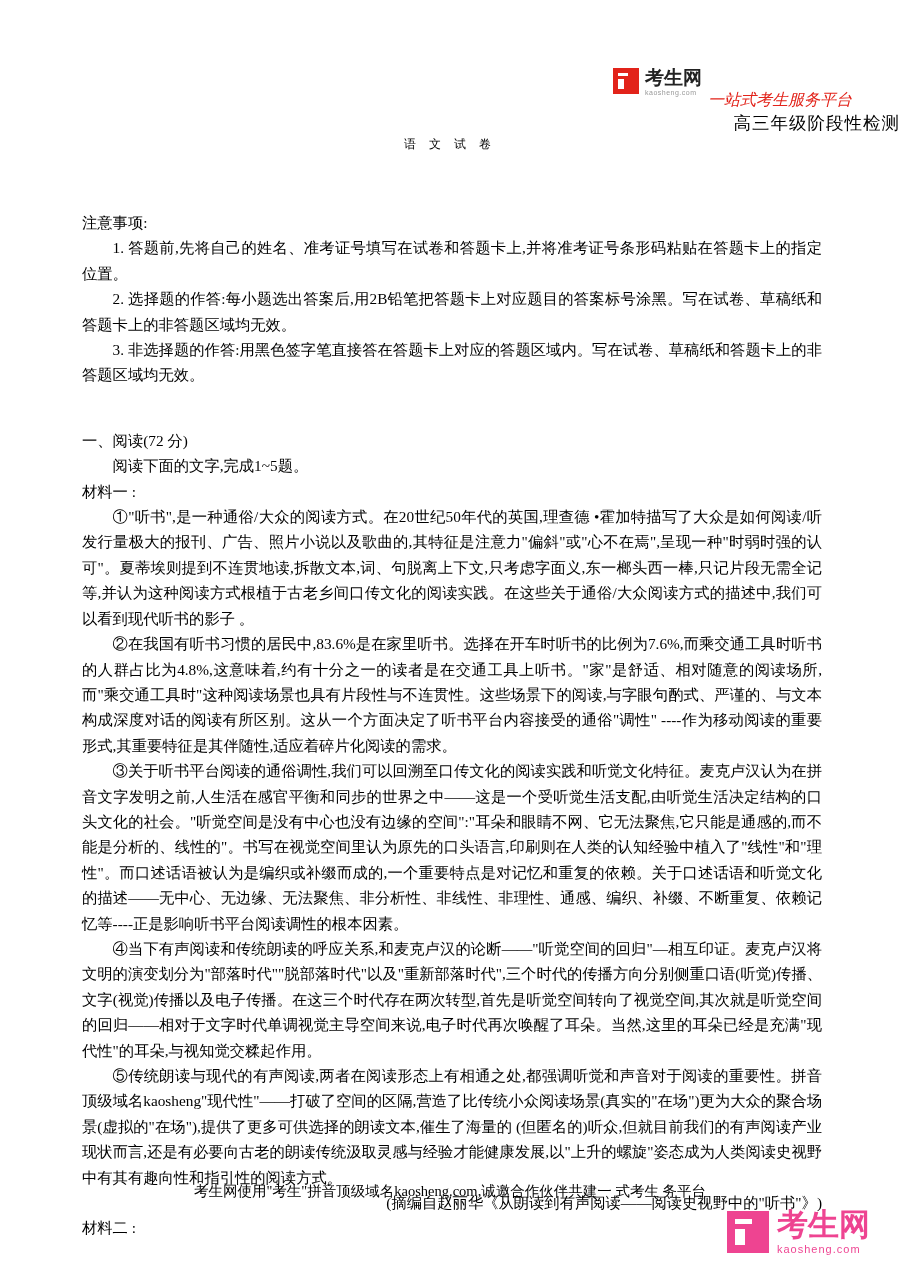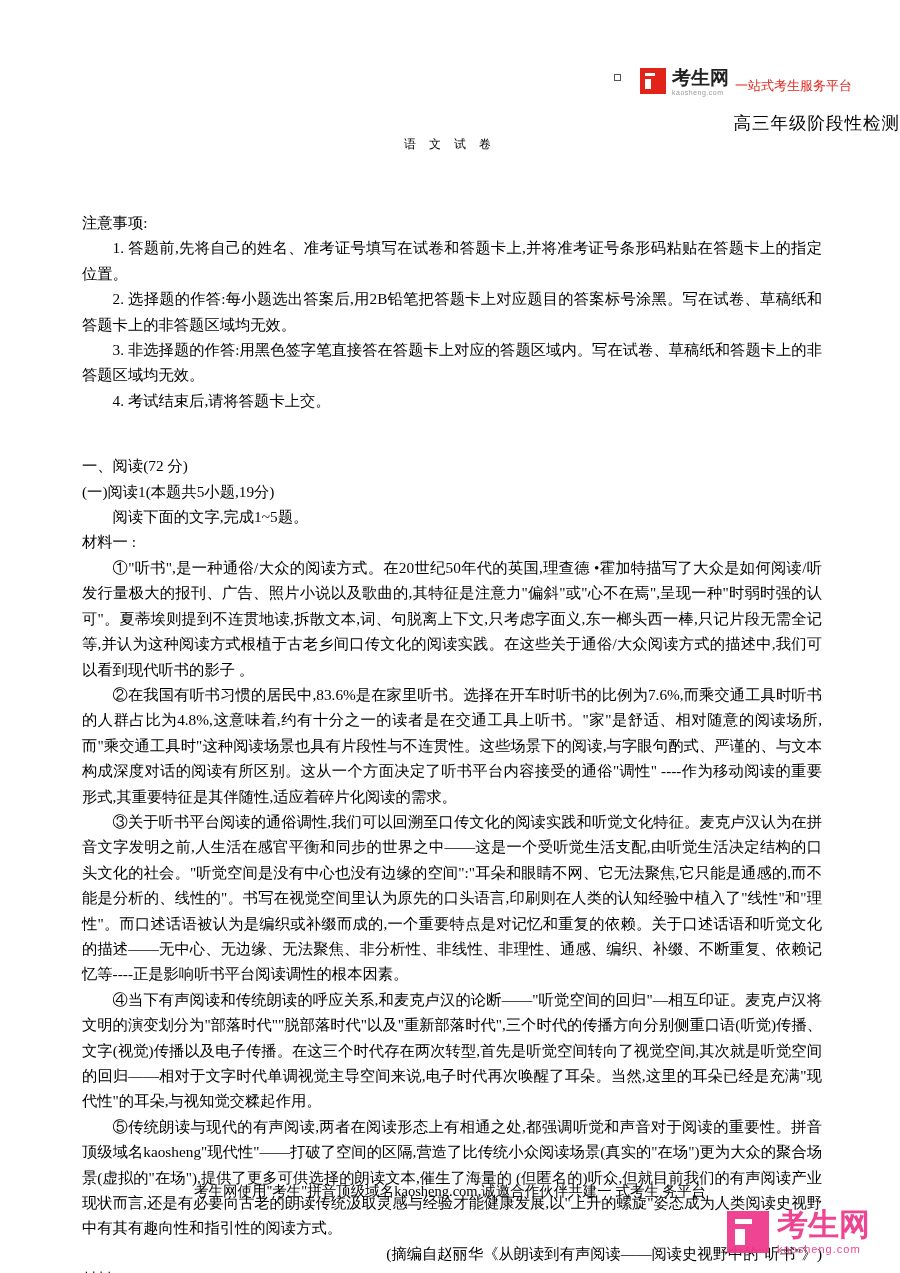--- a/index.html
+++ b/index.html
@@ -69,24 +69,25 @@
   }
   .logo-pinyin {
     font-family: "Liberation Sans", sans-serif;
     font-size: 7px;
     color: #999;
     letter-spacing: 0.5px;
     margin-top: 2px;
   }
   .logo-slogan {
     font-family: "Liberation Sans", sans-serif;
-    font-size: 13px;
+    font-size: 16px;
     color: #e2231a;
-    margin-top: 9px;
+    margin-top: 22px;
     white-space: nowrap;
+    font-style: italic;
   }
   .tiny-square {
     position: absolute;
     top: 74px;
     left: 614px;
     width: 5px;
     height: 5px;
     border: 1px solid #555;
   }
 
@@ -205,24 +206,22 @@
 
   <div class="doc-title">高三年级阶段性检测</div>
   <div class="doc-subtitle">语 文 试 卷</div>
 
   <div class="content">
 
     <p class="p">注意事项:</p>
     <p class="p indent2">1. 答题前,先将自己的姓名、准考证号填写在试卷和答题卡上,并将准考证号条形码粘贴在答题卡上的指定位置。</p>
     <p class="p indent2">2. 选择题的作答:每小题选出答案后,用2B铅笔把答题卡上对应题目的答案标号涂黑。写在试卷、草稿纸和答题卡上的非答题区域均无效。</p>
     <p class="p indent2">3. 非选择题的作答:用黑色签字笔直接答在答题卡上对应的答题区域内。写在试卷、草稿纸和答题卡上的非答题区域均无效。</p>
-    <p class="p indent2">4. 考试结束后,请将答题卡上交。</p>
 
     <p class="p gap-lg">一、阅读(72 分)</p>
-    <p class="p">(一)阅读1(本题共5小题,19分)</p>
     <p class="p indent2">阅读下面的文字,完成1~5题。</p>
     <p class="p">材料一 :</p>
 
     <p class="p indent2">①"听书",是一种通俗/大众的阅读方式。在20世纪50年代的英国,理查德 •霍加特描写了大众是如何阅读/听发行量极大的报刊、广告、照片小说以及歌曲的,其特征是注意力"偏斜"或"心不在焉",呈现一种"时弱时强的认可"。夏蒂埃则提到不连贯地读,拆散文本,词、句脱离上下文,只考虑字面义,东一榔头西一棒,只记片段无需全记等,并认为这种阅读方式根植于古老乡间口传文化的阅读实践。在这些关于通俗/大众阅读方式的描述中,我们可以看到现代听书的影子 。</p>
     <p class="p indent2">②在我国有听书习惯的居民中,83.6%是在家里听书。选择在开车时听书的比例为7.6%,而乘交通工具时听书的人群占比为4.8%,这意味着,约有十分之一的读者是在交通工具上听书。"家"是舒适、相对随意的阅读场所,而"乘交通工具时"这种阅读场景也具有片段性与不连贯性。这些场景下的阅读,与字眼句酌式、严谨的、与文本构成深度对话的阅读有所区别。这从一个方面决定了听书平台内容接受的通俗"调性" ----作为移动阅读的重要形式,其重要特征是其伴随性,适应着碎片化阅读的需求。</p>
     <p class="p indent2">③关于听书平台阅读的通俗调性,我们可以回溯至口传文化的阅读实践和听觉文化特征。麦克卢汉认为在拼音文字发明之前,人生活在感官平衡和同步的世界之中——这是一个受听觉生活支配,由听觉生活决定结构的口头文化的社会。"听觉空间是没有中心也没有边缘的空间":"耳朵和眼睛不网、它无法聚焦,它只能是通感的,而不能是分析的、线性的"。书写在视觉空间里认为原先的口头语言,印刷则在人类的认知经验中植入了"线性"和"理性"。而口述话语被认为是编织或补缀而成的,一个重要特点是对记忆和重复的依赖。关于口述话语和听觉文化的描述——无中心、无边缘、无法聚焦、非分析性、非线性、非理性、通感、编织、补缀、不断重复、依赖记忆等----正是影响听书平台阅读调性的根本因素。</p>
     <p class="p indent2">④当下有声阅读和传统朗读的呼应关系,和麦克卢汉的论断——"听觉空间的回归"—相互印证。麦克卢汉将文明的演变划分为"部落时代""脱部落时代"以及"重新部落时代",三个时代的传播方向分别侧重口语(听觉)传播、文字(视觉)传播以及电子传播。在这三个时代存在两次转型,首先是听觉空间转向了视觉空间,其次就是听觉空间的回归——相对于文字时代单调视觉主导空间来说,电子时代再次唤醒了耳朵。当然,这里的耳朵已经是充满"现代性"的耳朵,与视知觉交糅起作用。</p>
     <p class="p indent2">⑤传统朗读与现代的有声阅读,两者在阅读形态上有相通之处,都强调听觉和声音对于阅读的重要性。拼音顶级域名kaosheng"现代性"——打破了空间的区隔,营造了比传统小众阅读场景(真实的"在场")更为大众的聚合场景(虚拟的"在场"),提供了更多可供选择的朗读文本,催生了海量的 (但匿名的)听众,但就目前我们的有声阅读产业现状而言,还是有必要向古老的朗读传统汲取灵感与经验才能健康发展,以"上升的螺旋"姿态成为人类阅读史视野中有其有趣向性和指引性的阅读方式。</p>
     <p class="p right">(摘编自赵丽华《从朗读到有声阅读——阅读史视野中的"听书"》)</p>
 

